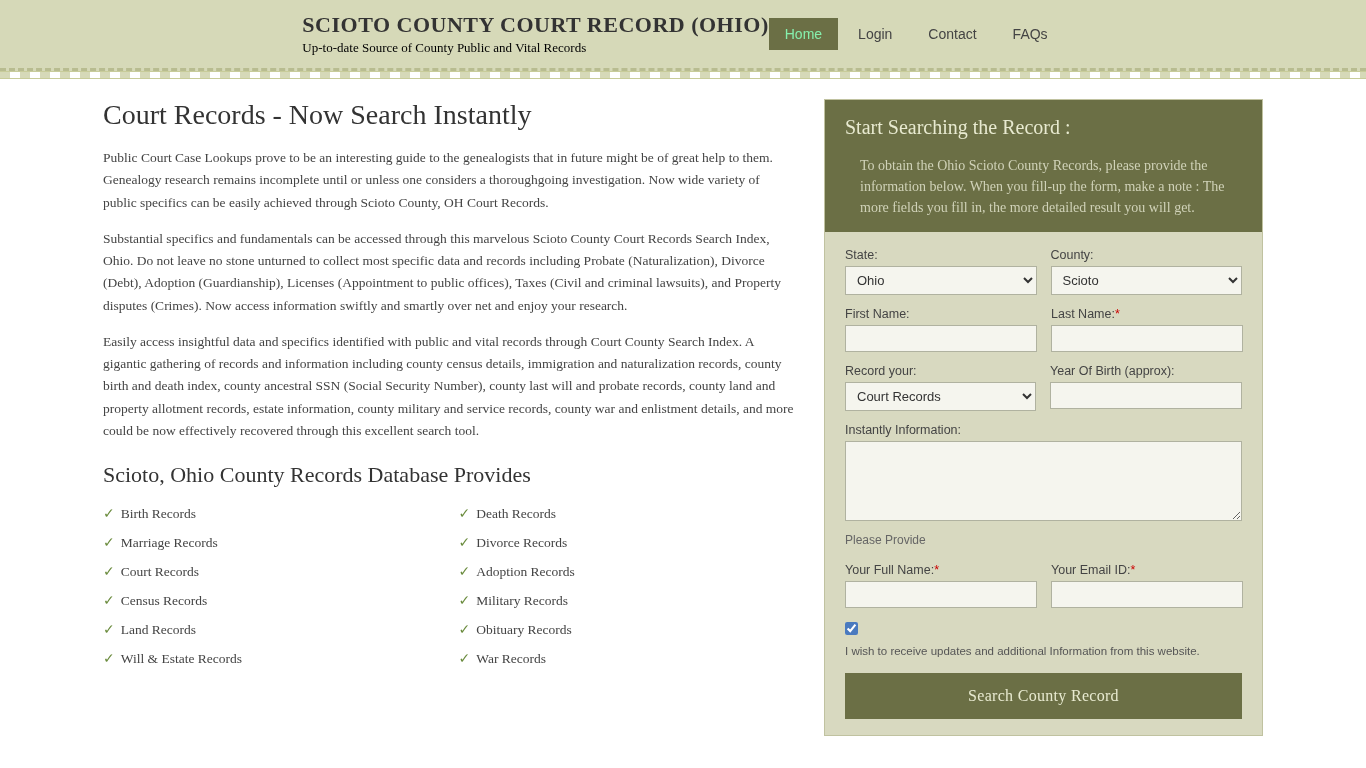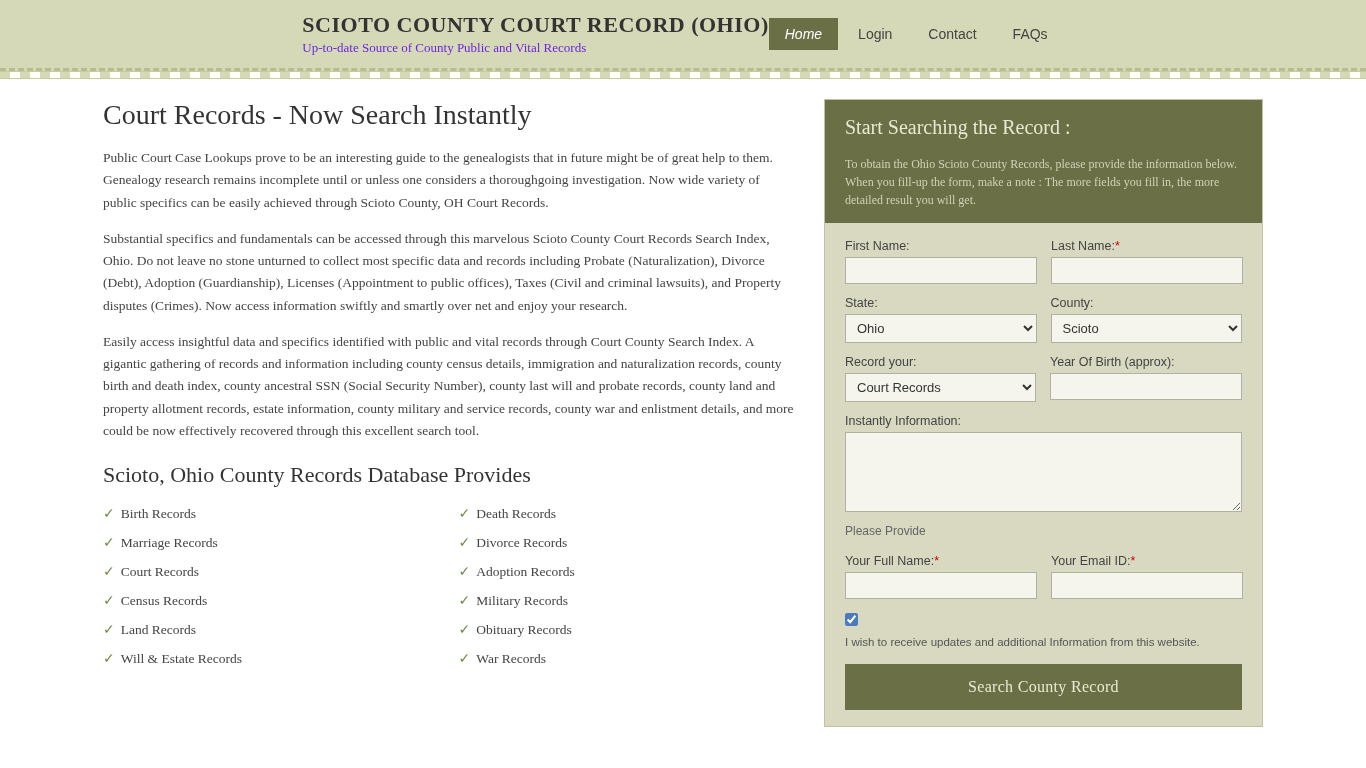--- a/index.html
+++ b/index.html
@@ -15,42 +15,41 @@
       border-bottom: 3px dashed #b8bc90;
     }
     .header-left .site-title {
       font-size: 22px;
       font-weight: bold;
       color: #333;
       letter-spacing: 0.5px;
     }
     .header-left .site-subtitle {
       font-size: 13px;
-      color: #6d28d9;
+      color: #000000;
       margin-top: 2px;
     }
     .header-nav {
       display: flex;
       gap: 4px;
       align-items: center;
     }
     .nav-item {
       padding: 8px 16px;
       color: #444;
       cursor: pointer;
       font-size: 14px;
       font-family: Arial, sans-serif;
       background: transparent;
       border: none;
       text-decoration: none;
     }
     .nav-item.active {
       background: #6b6f45;
-      color: #ffffff;
-      font-style: italic;
+      color: #86efac;
     }
 
     
     .sub-header-line {
       height: 8px;
       background: repeating-linear-gradient(90deg, #d6d9b8 0px, #d6d9b8 10px, transparent 10px, transparent 20px);
       border-top: 1px solid #c8cc9a;
       border-bottom: 1px solid #c8cc9a;
     }
 
@@ -116,23 +115,23 @@
     }
     .form-panel-header {
       background: #6b6f45;
       padding: 16px 20px;
       color: #e8ead0;
       font-size: 20px;
       font-weight: normal;
     }
     .form-panel-desc {
       background: #6b6f45;
-      padding: 0 20px 14px 20px;
+      padding: 0 20px 14px 35px;
       color: #d0d2b8;
-      font-size: 12px;
+      font-size: 14px;
       line-height: 1.5;
     }
     .form-body {
       padding: 16px 20px;
     }
     .form-row {
       display: flex;
       gap: 14px;
       margin-bottom: 12px;
     }
@@ -280,35 +279,20 @@
           <span>War Records</span>
         </li>
     </ul>
   </div>
 
   <div class="form-panel">
     <div class="form-panel-header">Start Searching the Record :</div>
     <div class="form-panel-desc">To obtain the Ohio Scioto County Records, please provide the information below. When you fill-up the form, make a note : The more fields you fill in, the more detailed result you will get.</div>
 
     <div class="form-body">
-
-      <div class="form-row">
-        <div class="form-group">
-          <label>
-            <span>First Name:</span>
-          </label>
-          <input type="text" style="">
-        </div>
-        <div class="form-group">
-          <label>
-            <span>Last Name:</span><span class="required">*</span>
-          </label>
-          <input type="text" style="">
-        </div>
-      </div>
 
       <div class="form-row">
         <div class="form-group">
           <label>State:</label>
           <select>
             <option>Ohio</option>
             <option>Alabama</option>
             <option>Alaska</option>
             <option>Arizona</option>
             <option>California</option>
@@ -337,20 +321,35 @@
             <option>Belmont</option>
             <option>Brown</option>
             <option>Butler</option>
             <option>Carroll</option>
           </select>
         </div>
       </div>
 
       <div class="form-row">
         <div class="form-group">
+          <label>
+            <span>First Name:</span>
+          </label>
+          <input type="text" style="">
+        </div>
+        <div class="form-group">
+          <label>
+            <span>Last Name:</span><span class="required">*</span>
+          </label>
+          <input type="text" style="">
+        </div>
+      </div>
+
+      <div class="form-row">
+        <div class="form-group">
           <label>Record your:</label>
           <select>
             <option>Court Records</option>
             <option>Birth Records</option>
             <option>Death Records</option>
             <option>Marriage Records</option>
             <option>Divorce Records</option>
             <option>Census Records</option>
             <option>Land Records</option>
             <option>Military Records</option>

